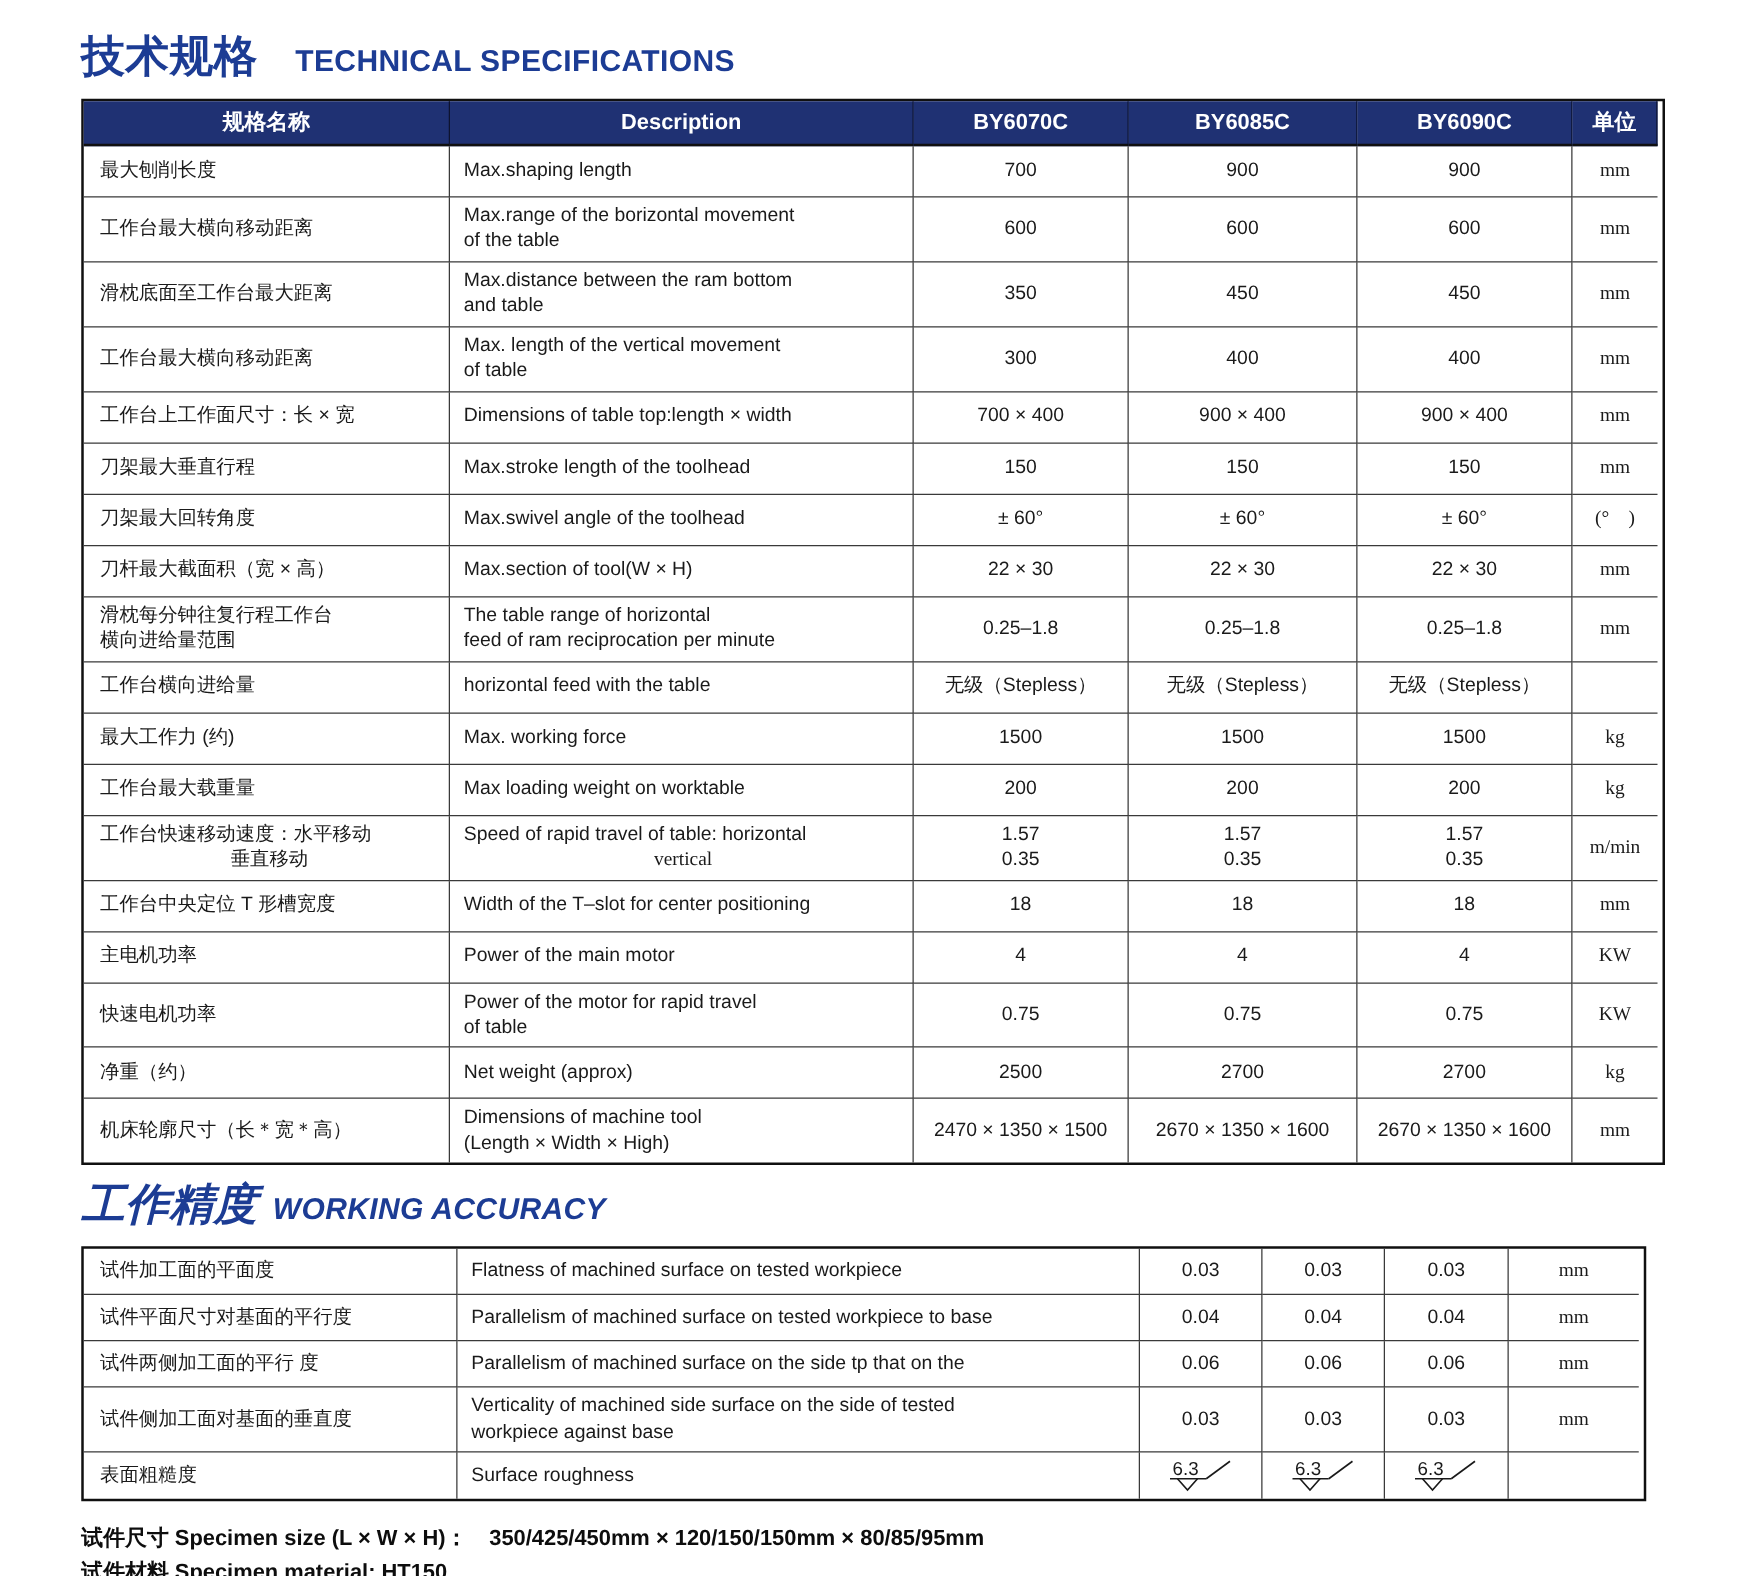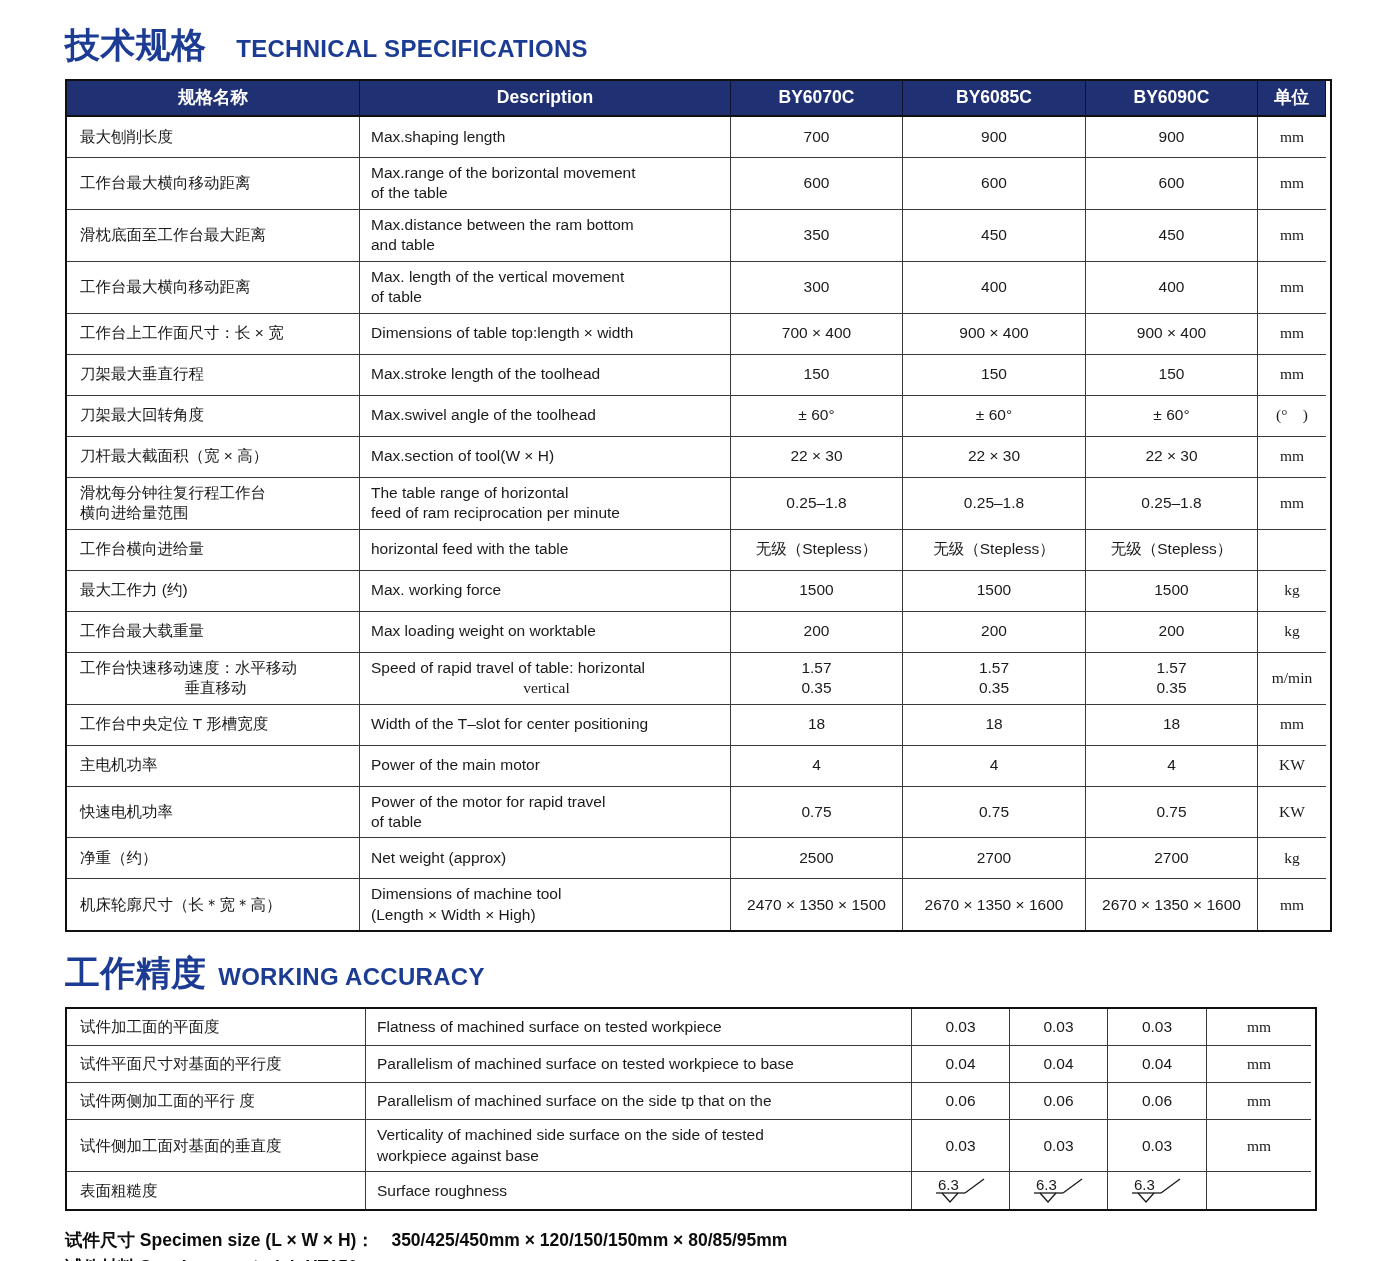--- a/index.html
+++ b/index.html
@@ -446,21 +446,21 @@
         </div>
         <div class="cell center">
           <div>2670 × 1350 × 1600</div>
         </div>
         <div class="cell center">
           <div>mm</div>
         </div>
       </div>
     </div>
 
-  <div class="sec-title gap-narrow" style="margin-top:18px;">
+  <div class="sec-title gap-narrow" style="margin-top:8px;font-style:italic;">
     <span class="zh">工作精度</span><span class="en">WORKING ACCURACY</span>
   </div>
 
   <div id="accuracy-table" class="tbl acc">
       <div class="t-row">
         <div class="cell name">
           <div>试件加工面的平面度</div>
         </div>
         <div class="cell desc">
           <div>Flatness of machined surface on tested workpiece</div>

